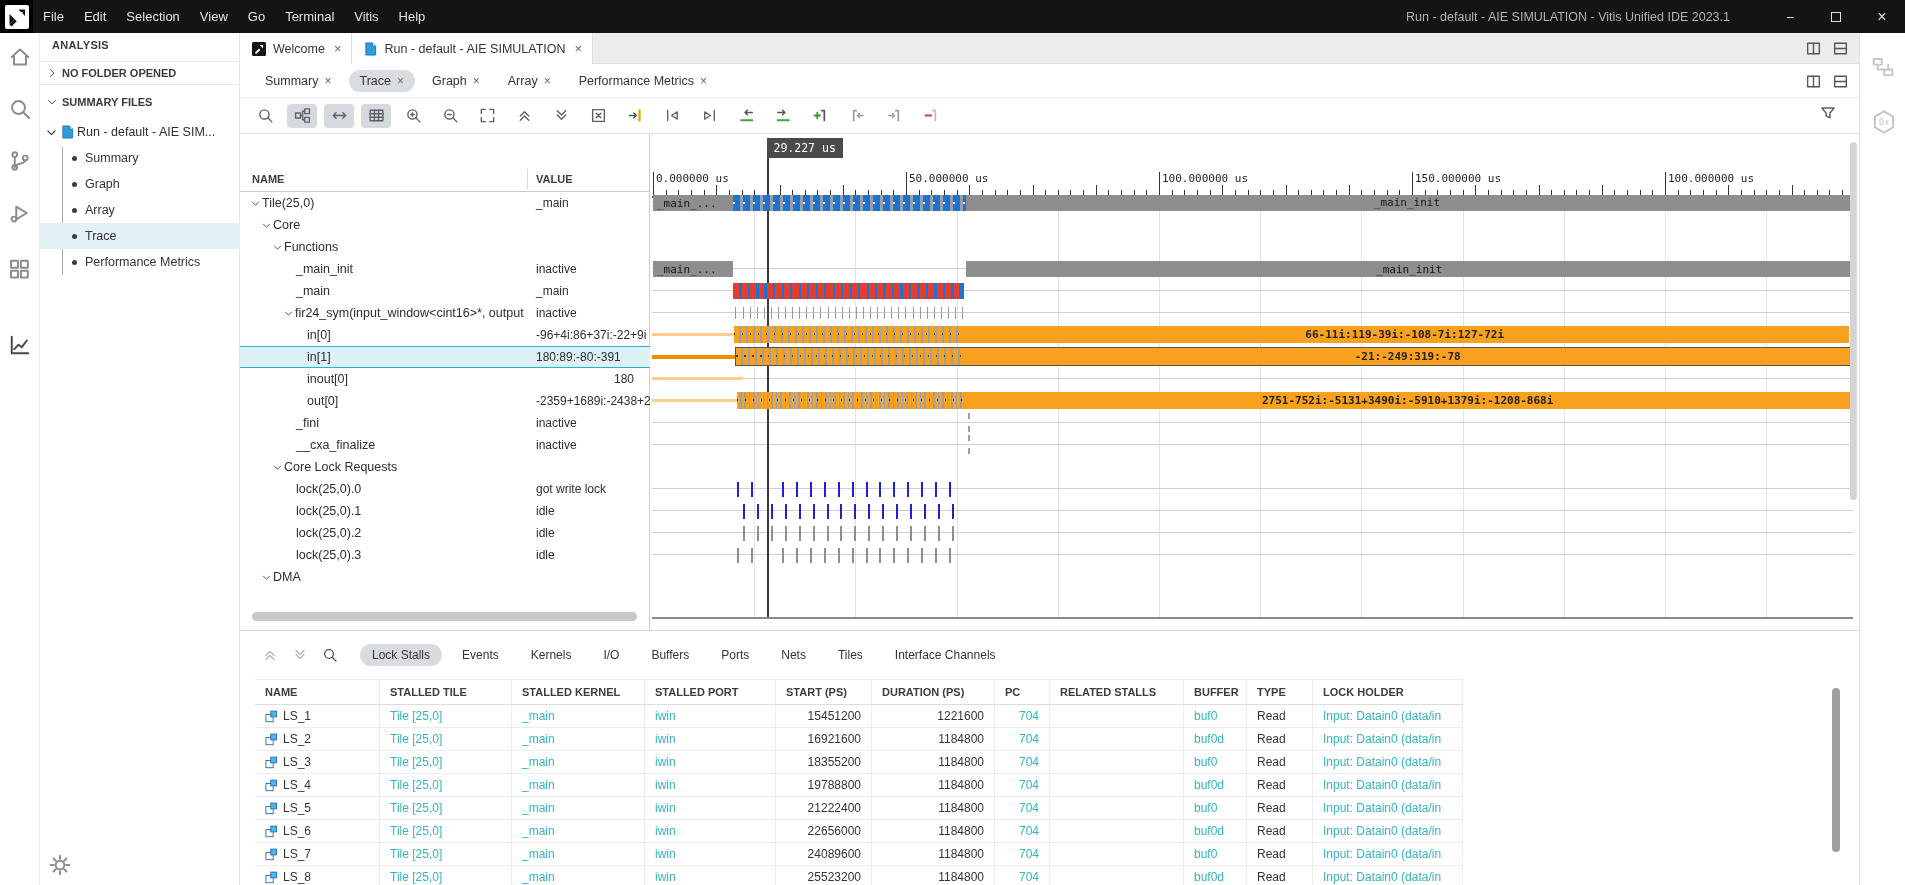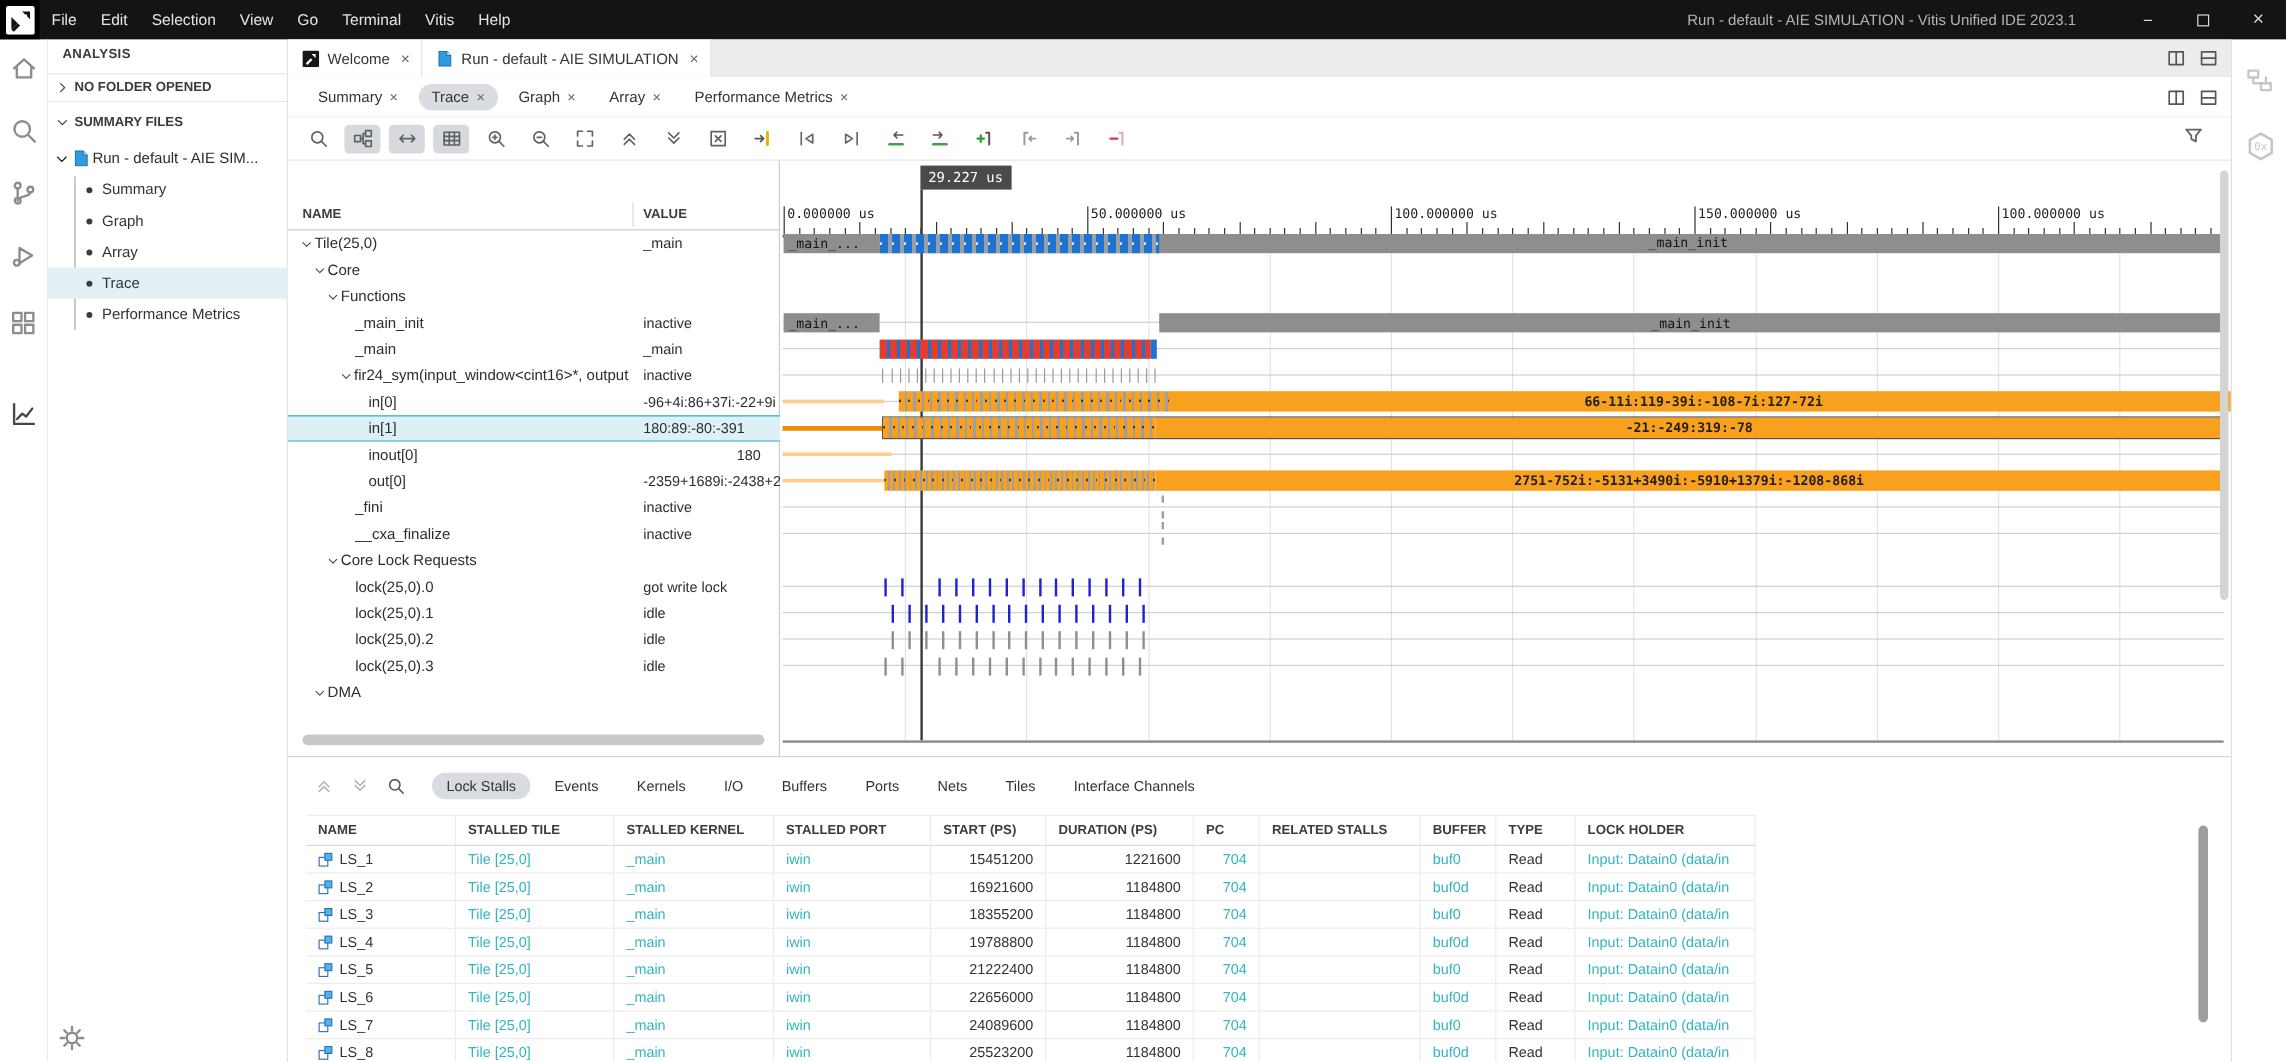--- a/index.html
+++ b/index.html
@@ -776,21 +776,21 @@
           <div class="tick thin" style="left: 267.662px;"></div>
           <div class="tick thin" style="left: 274.746px;"></div>
           <div class="tick thin" style="left: 281.83px;"></div>
           <div class="tick thin" style="left: 288.914px;"></div>
           <div class="tick thin" style="left: 295.998px;"></div>
           <div class="tick thin" style="left: 303.082px;"></div>
           <div class="tick thin" style="left: 310.166px;"></div>
         </div>
         <div class="lane" style="top: 190px;">
           <div class="preline" style="left: 0px; width: 84.996px;"></div>
-          <div class="obar" style="left: 97px; width: 1115.22px;">
+          <div class="obar" style="left: 82px; width: 1115.22px;">
             <div class="ostripes" style="width: 226.182px;">
               <div class="odots"></div>
             </div>
             <div class="osolid mono">66-11i:119-39i:-108-7i:127-72i</div>
           </div>
         </div>
         <div class="lane" style="top: 212px;">
           <div class="preline strong" style="left: 0px; width: 83.984px;"></div>
           <div class="obar sel" style="left: 83.984px; width: 1116.24px;">
             <div class="ostripes" style="width: 227.194px;">

